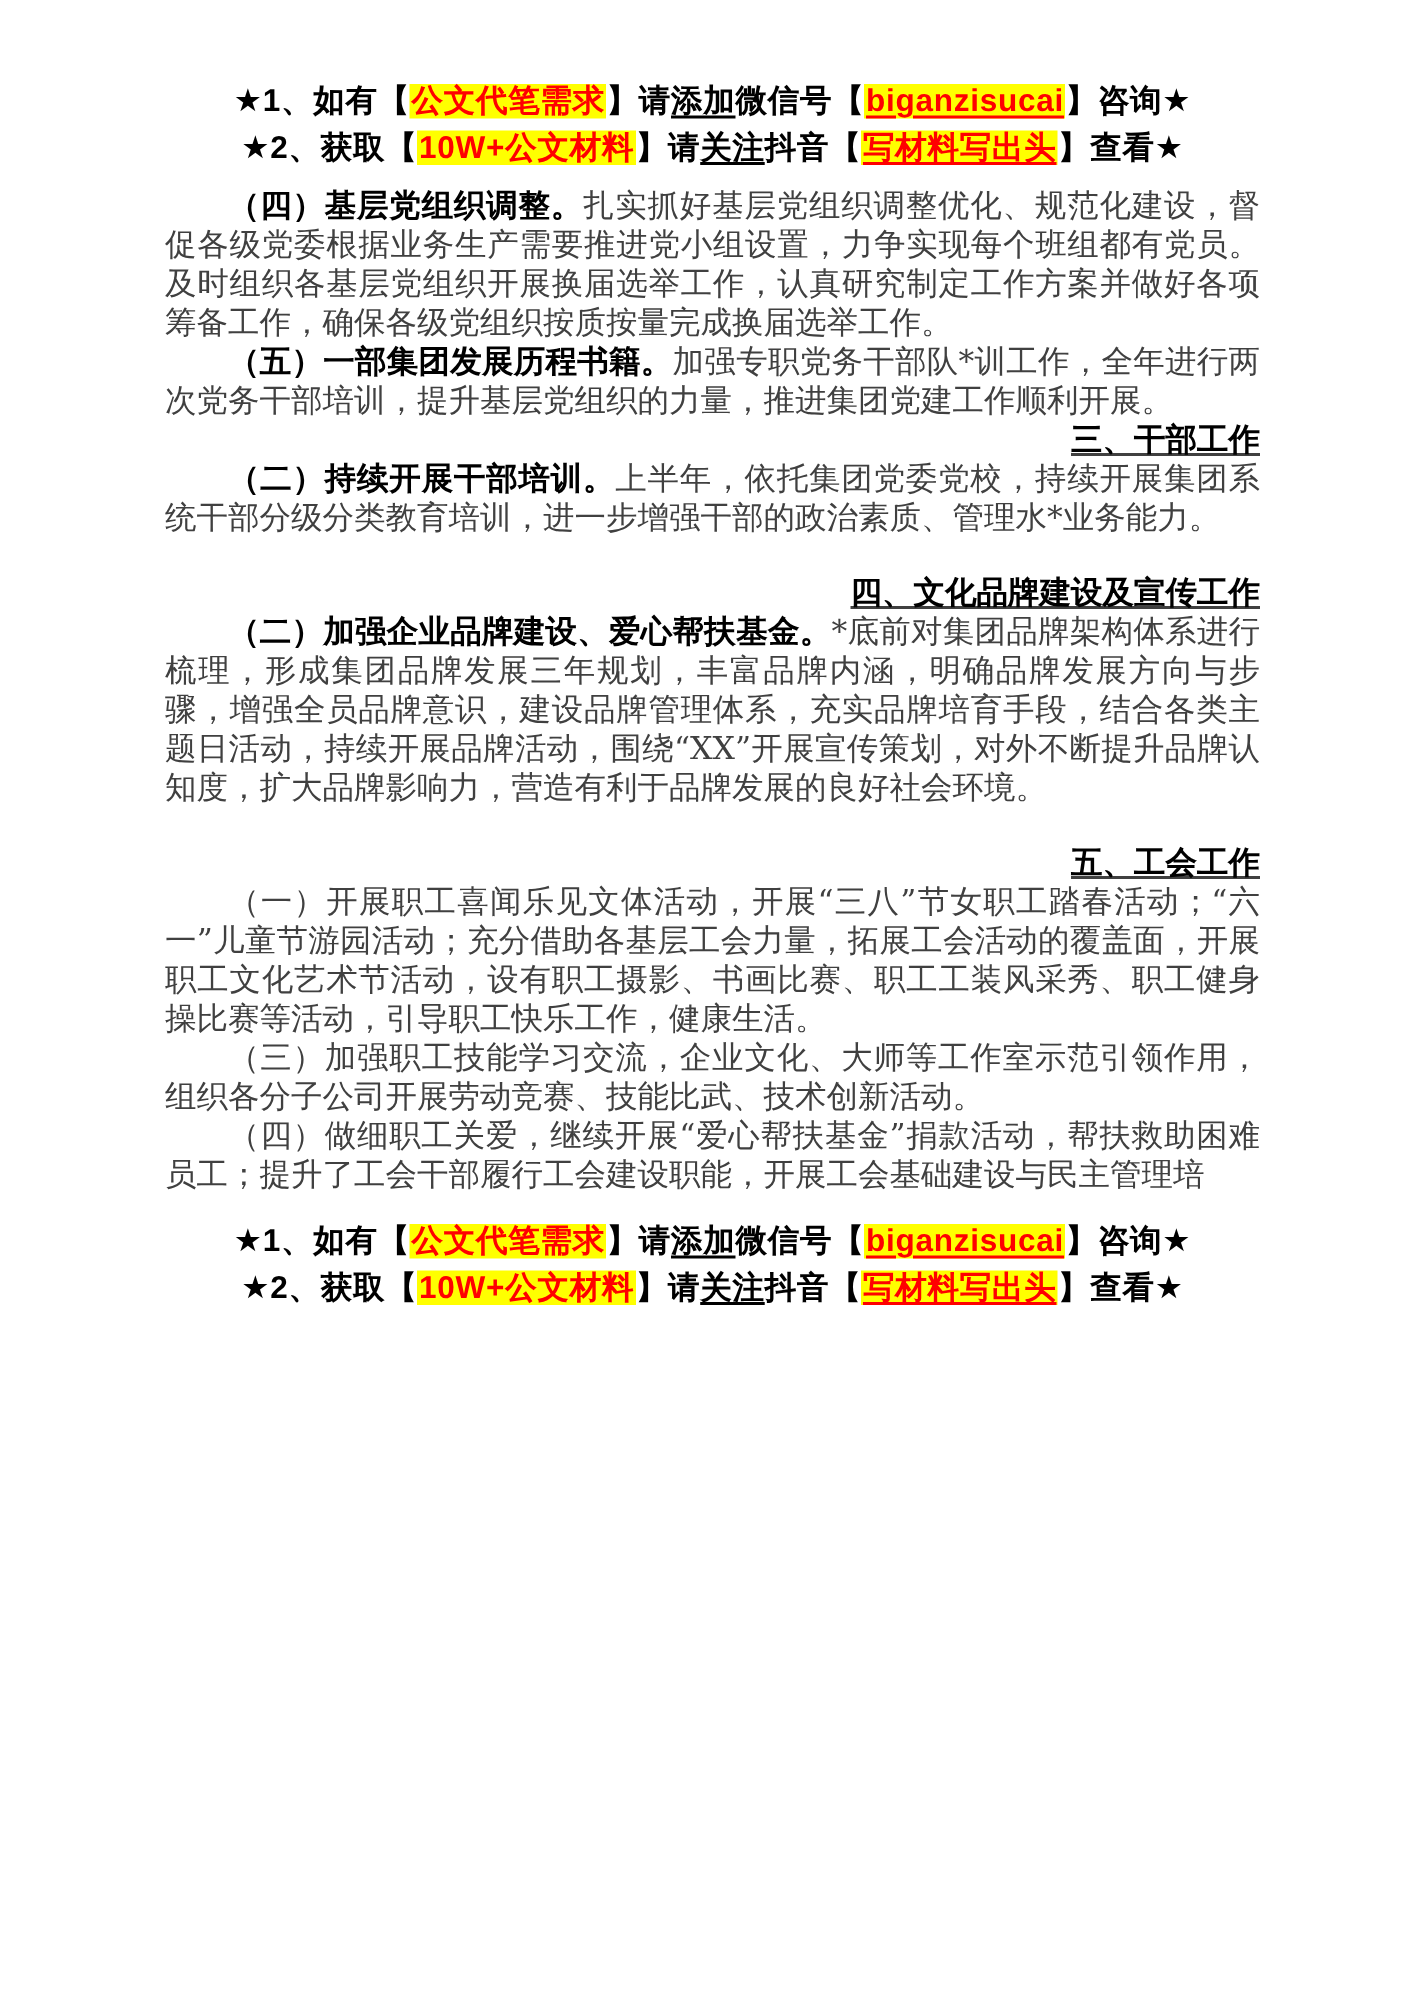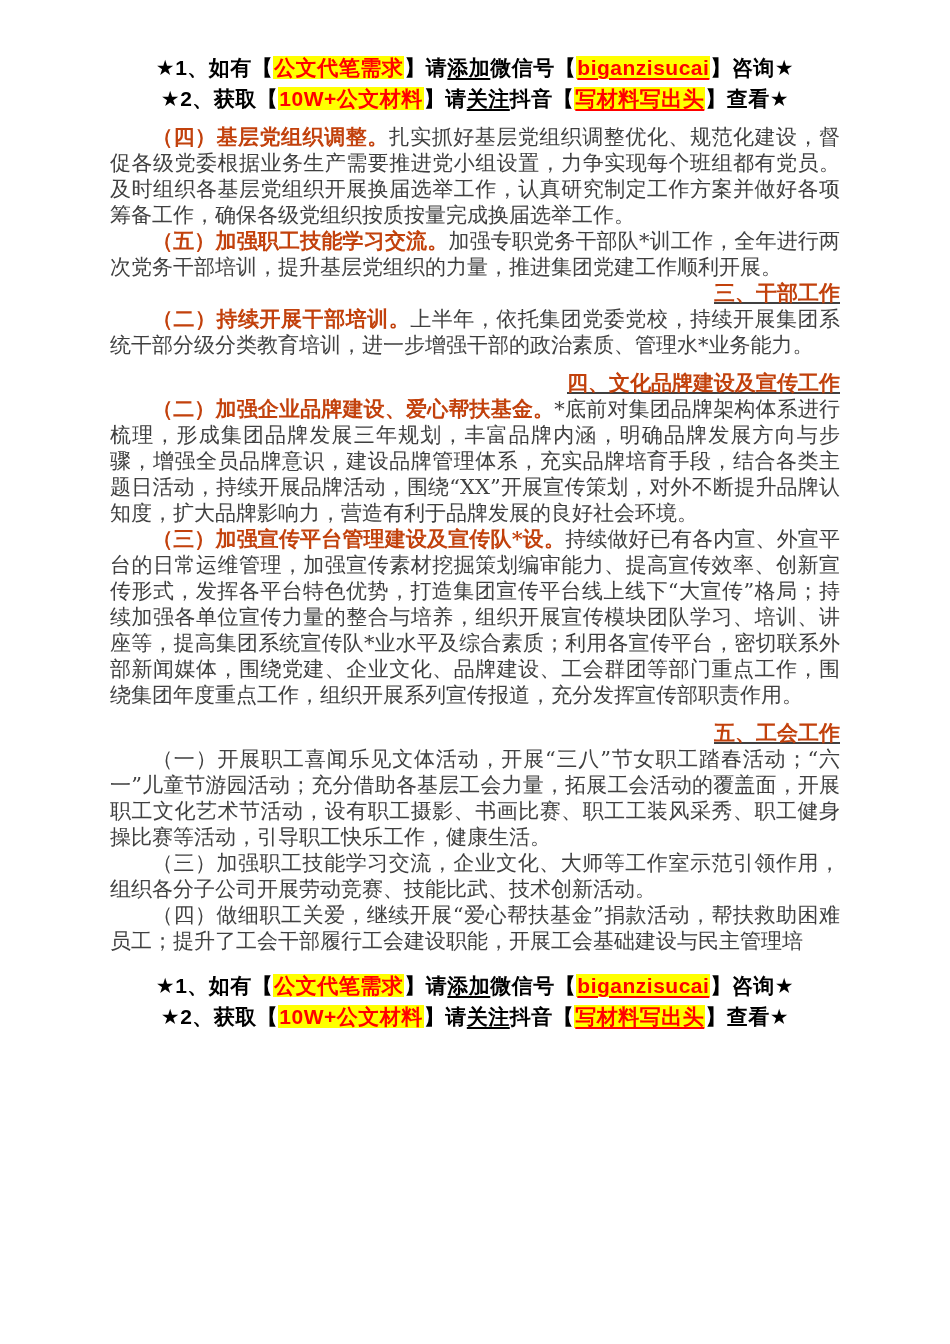--- a/index.html
+++ b/index.html
@@ -32,43 +32,42 @@
     font-family:"DejaVu Serif","Liberation Serif",serif;
   }
   .para {
     margin:0;
     font-size:21px;
     line-height:26px;
     color:#404040;
     text-align:justify;
     text-indent:42px;
   }
-  .para b { color:#c2410c; font-weight:bold; }
+  .para b { color:#000000; font-weight:bold; }
   .para.heading { text-align:right;text-decoration:underline; }
-  .para.spaced { margin-top:12px; }
+  .para.spaced { margin-top:24px; }
   .notice-bottom { margin-top:16px; }
 </style>
 </head>
 <body>
 
 <div class="page">
 
   <div class="notice notice-top">
     <div class="notice-line"><span class="seg-b">★1、如有【</span><span class="seg-hl">公文代笔需求</span><span class="seg-b">】请</span><span class="seg-b seg-u">添加</span><span class="seg-b">微信号【</span><span class="seg-hl seg-u">biganzisucai</span><span class="seg-b">】咨询★</span></div>
     <div class="notice-line"><span class="seg-b">★2、获取【</span><span class="seg-hl">10W+公文材料</span><span class="seg-b">】请</span><span class="seg-b seg-u">关注</span><span class="seg-b">抖音【</span><span class="seg-hl seg-u">写材料写出头</span><span class="seg-b">】查看★</span></div>
   </div>
 
   <div class="doc-body">
       <p class="para"><b>（四）基层党组织调整。</b>扎实抓好基层党组织调整优化、规范化建设，督促各级党委根据业务生产需要推进党小组设置，力争实现每个班组都有党员。及时组织各基层党组织开展换届选举工作，认真研究制定工作方案并做好各项筹备工作，确保各级党组织按质按量完成换届选举工作。</p>
-      <p class="para"><b>（五）加强职工技能学习交流。</b>加强专职党务干部队*训工作，全年进行两次党务干部培训，提升基层党组织的力量，推进集团党建工作顺利开展。</p>
+      <p class="para"><b>（五）一部集团发展历程书籍。</b>加强专职党务干部队*训工作，全年进行两次党务干部培训，提升基层党组织的力量，推进集团党建工作顺利开展。</p>
       <p class="para heading"><b>三、干部工作</b></p>
       <p class="para"><b>（二）持续开展干部培训。</b>上半年，依托集团党委党校，持续开展集团系统干部分级分类教育培训，进一步增强干部的政治素质、管理水*业务能力。</p>
       <p class="para heading spaced"><b>四、文化品牌建设及宣传工作</b></p>
       <p class="para"><b>（二）加强企业品牌建设、爱心帮扶基金。</b>*底前对集团品牌架构体系进行梳理，形成集团品牌发展三年规划，丰富品牌内涵，明确品牌发展方向与步骤，增强全员品牌意识，建设品牌管理体系，充实品牌培育手段，结合各类主题日活动，持续开展品牌活动，围绕“XX”开展宣传策划，对外不断提升品牌认知度，扩大品牌影响力，营造有利于品牌发展的良好社会环境。</p>
-      <p class="para"><b>（三）加强宣传平台管理建设及宣传队*设。</b>持续做好已有各内宣、外宣平台的日常运维管理，加强宣传素材挖掘策划编审能力、提高宣传效率、创新宣传形式，发挥各平台特色优势，打造集团宣传平台线上线下“大宣传”格局；持续加强各单位宣传力量的整合与培养，组织开展宣传模块团队学习、培训、讲座等，提高集团系统宣传队*业水平及综合素质；利用各宣传平台，密切联系外部新闻媒体，围绕党建、企业文化、品牌建设、工会群团等部门重点工作，围绕集团年度重点工作，组织开展系列宣传报道，充分发挥宣传部职责作用。</p>
       <p class="para heading spaced"><b>五、工会工作</b></p>
       <p class="para">（一）开展职工喜闻乐见文体活动，开展“三八”节女职工踏春活动；“六一”儿童节游园活动；充分借助各基层工会力量，拓展工会活动的覆盖面，开展职工文化艺术节活动，设有职工摄影、书画比赛、职工工装风采秀、职工健身操比赛等活动，引导职工快乐工作，健康生活。</p>
       <p class="para">（三）加强职工技能学习交流，企业文化、大师等工作室示范引领作用，组织各分子公司开展劳动竞赛、技能比武、技术创新活动。</p>
       <p class="para">（四）做细职工关爱，继续开展“爱心帮扶基金”捐款活动，帮扶救助困难员工；提升了工会干部履行工会建设职能，开展工会基础建设与民主管理培</p>
     </div>
 
   <div class="notice notice-bottom">
     <div class="notice-line"><span class="seg-b">★1、如有【</span><span class="seg-hl">公文代笔需求</span><span class="seg-b">】请</span><span class="seg-b seg-u">添加</span><span class="seg-b">微信号【</span><span class="seg-hl seg-u">biganzisucai</span><span class="seg-b">】咨询★</span></div>
     <div class="notice-line"><span class="seg-b">★2、获取【</span><span class="seg-hl">10W+公文材料</span><span class="seg-b">】请</span><span class="seg-b seg-u">关注</span><span class="seg-b">抖音【</span><span class="seg-hl seg-u">写材料写出头</span><span class="seg-b">】查看★</span></div>
   </div>

